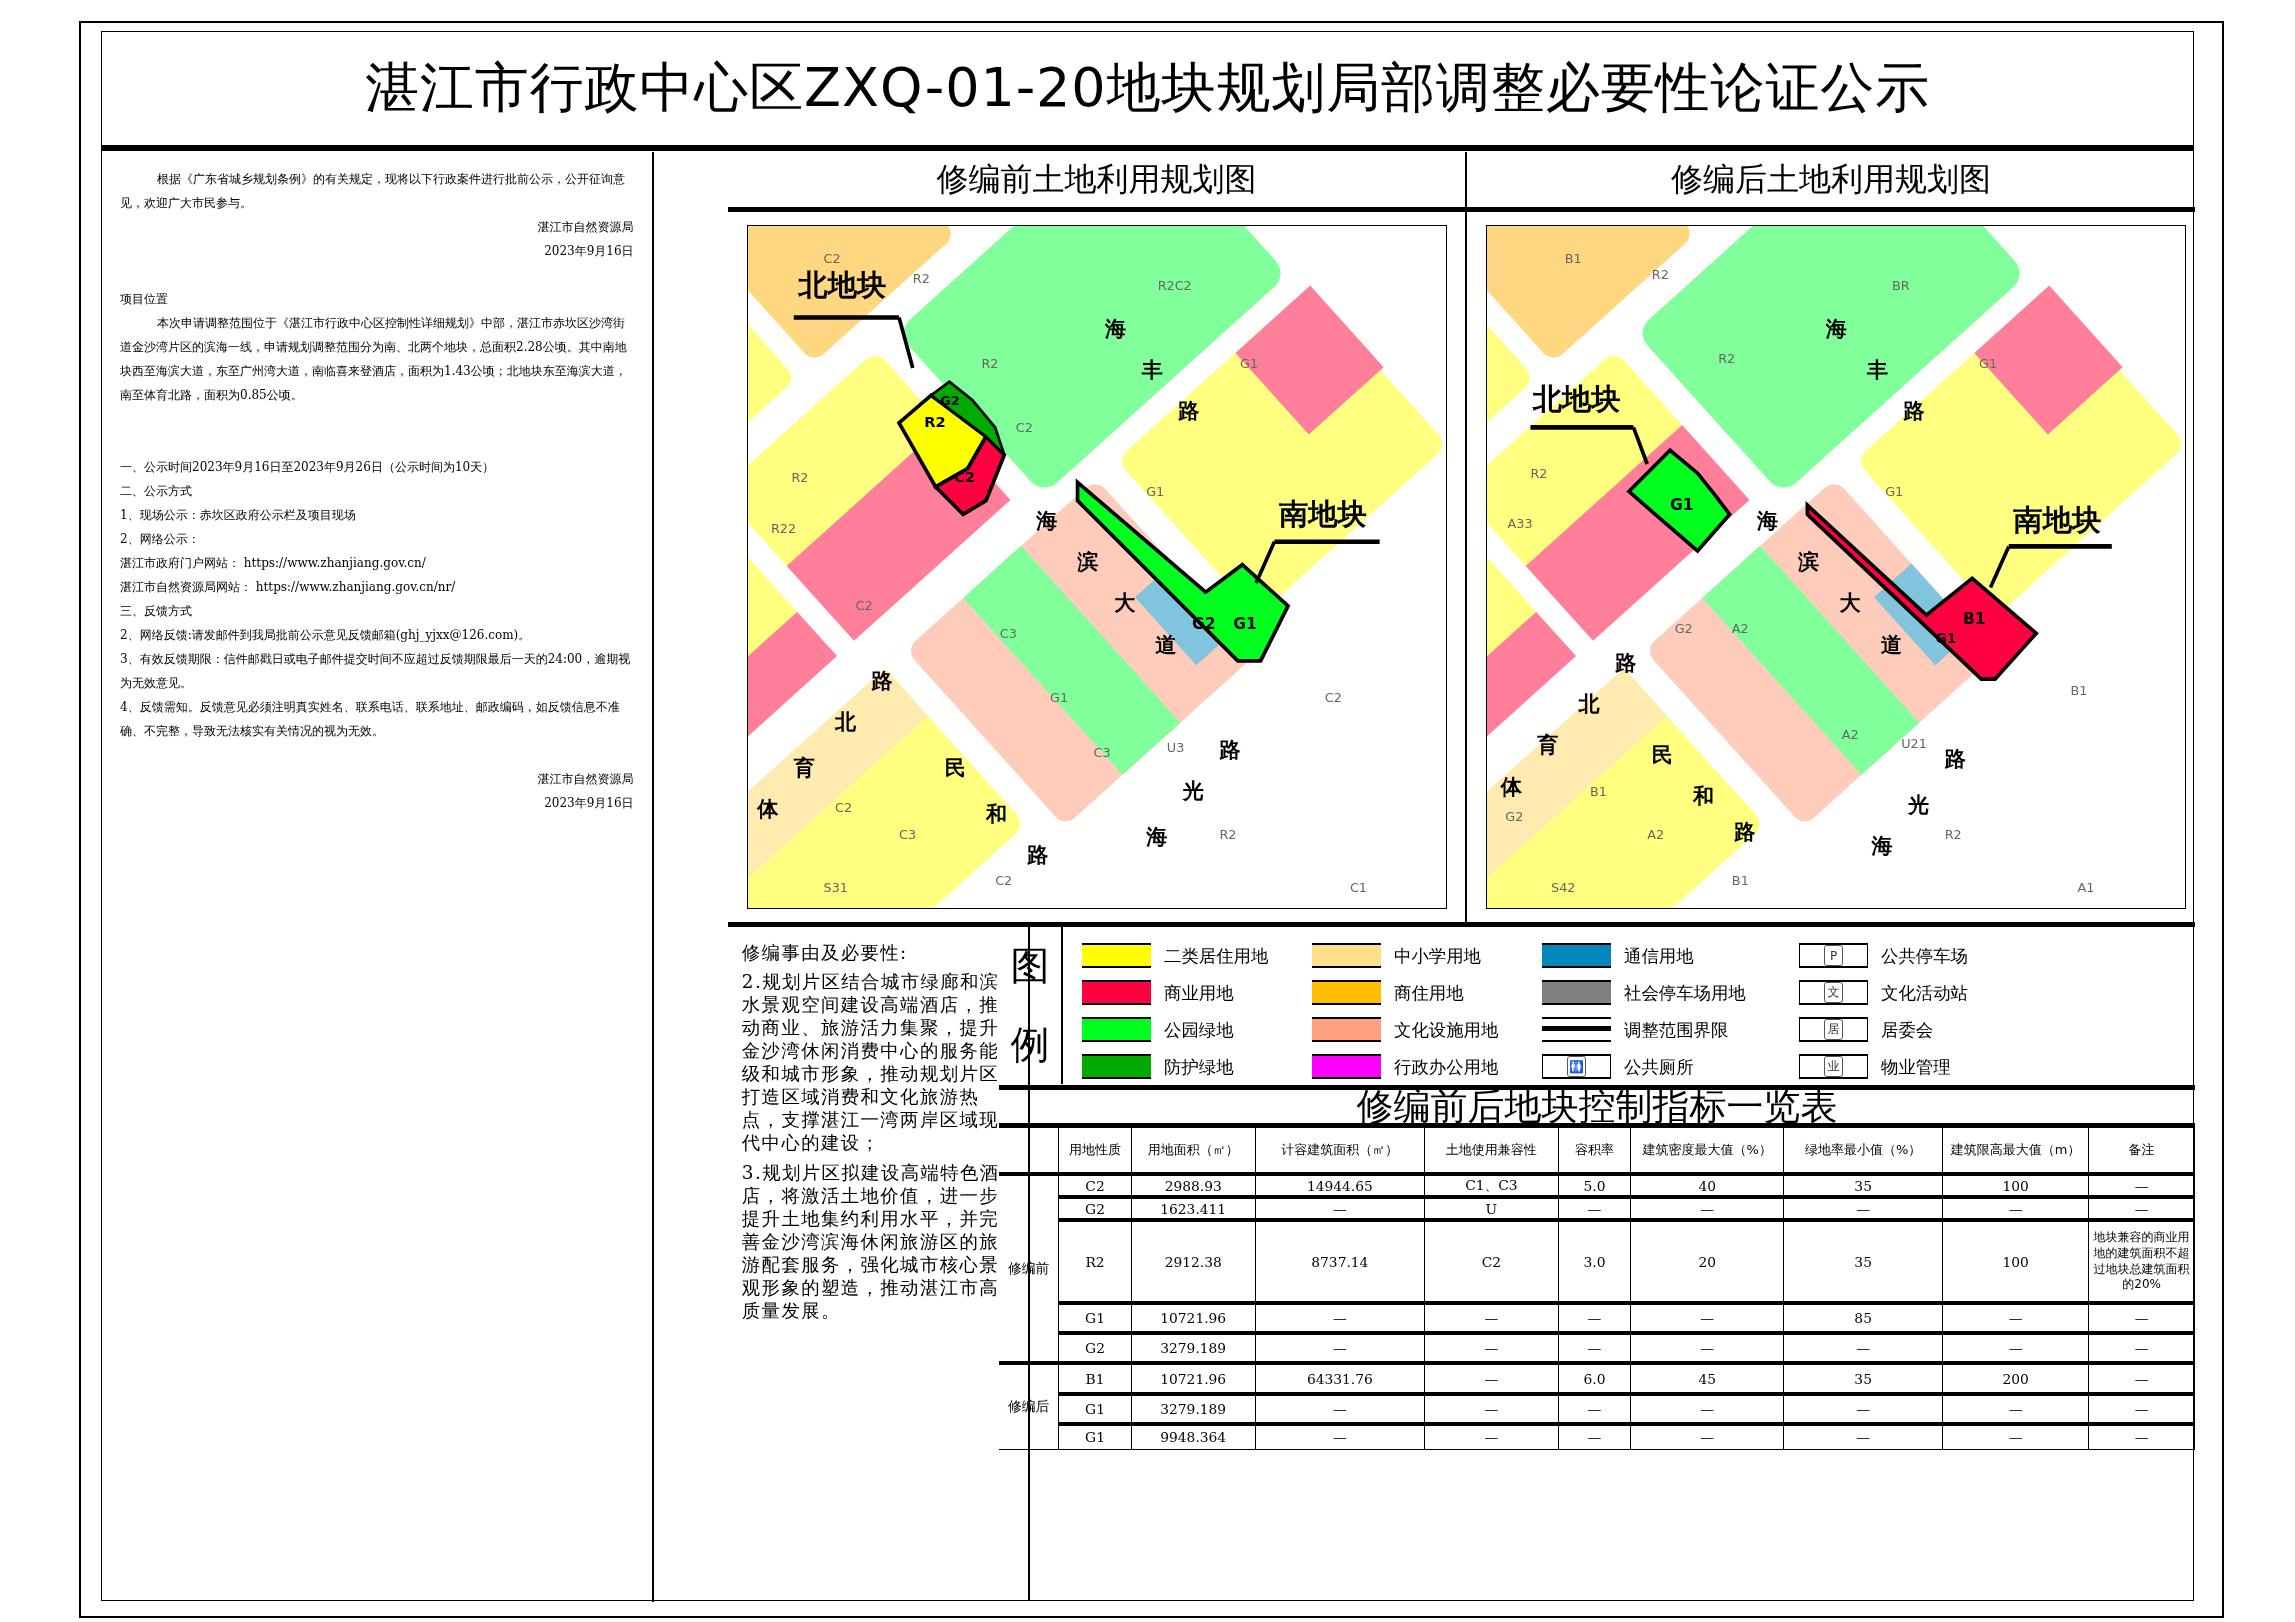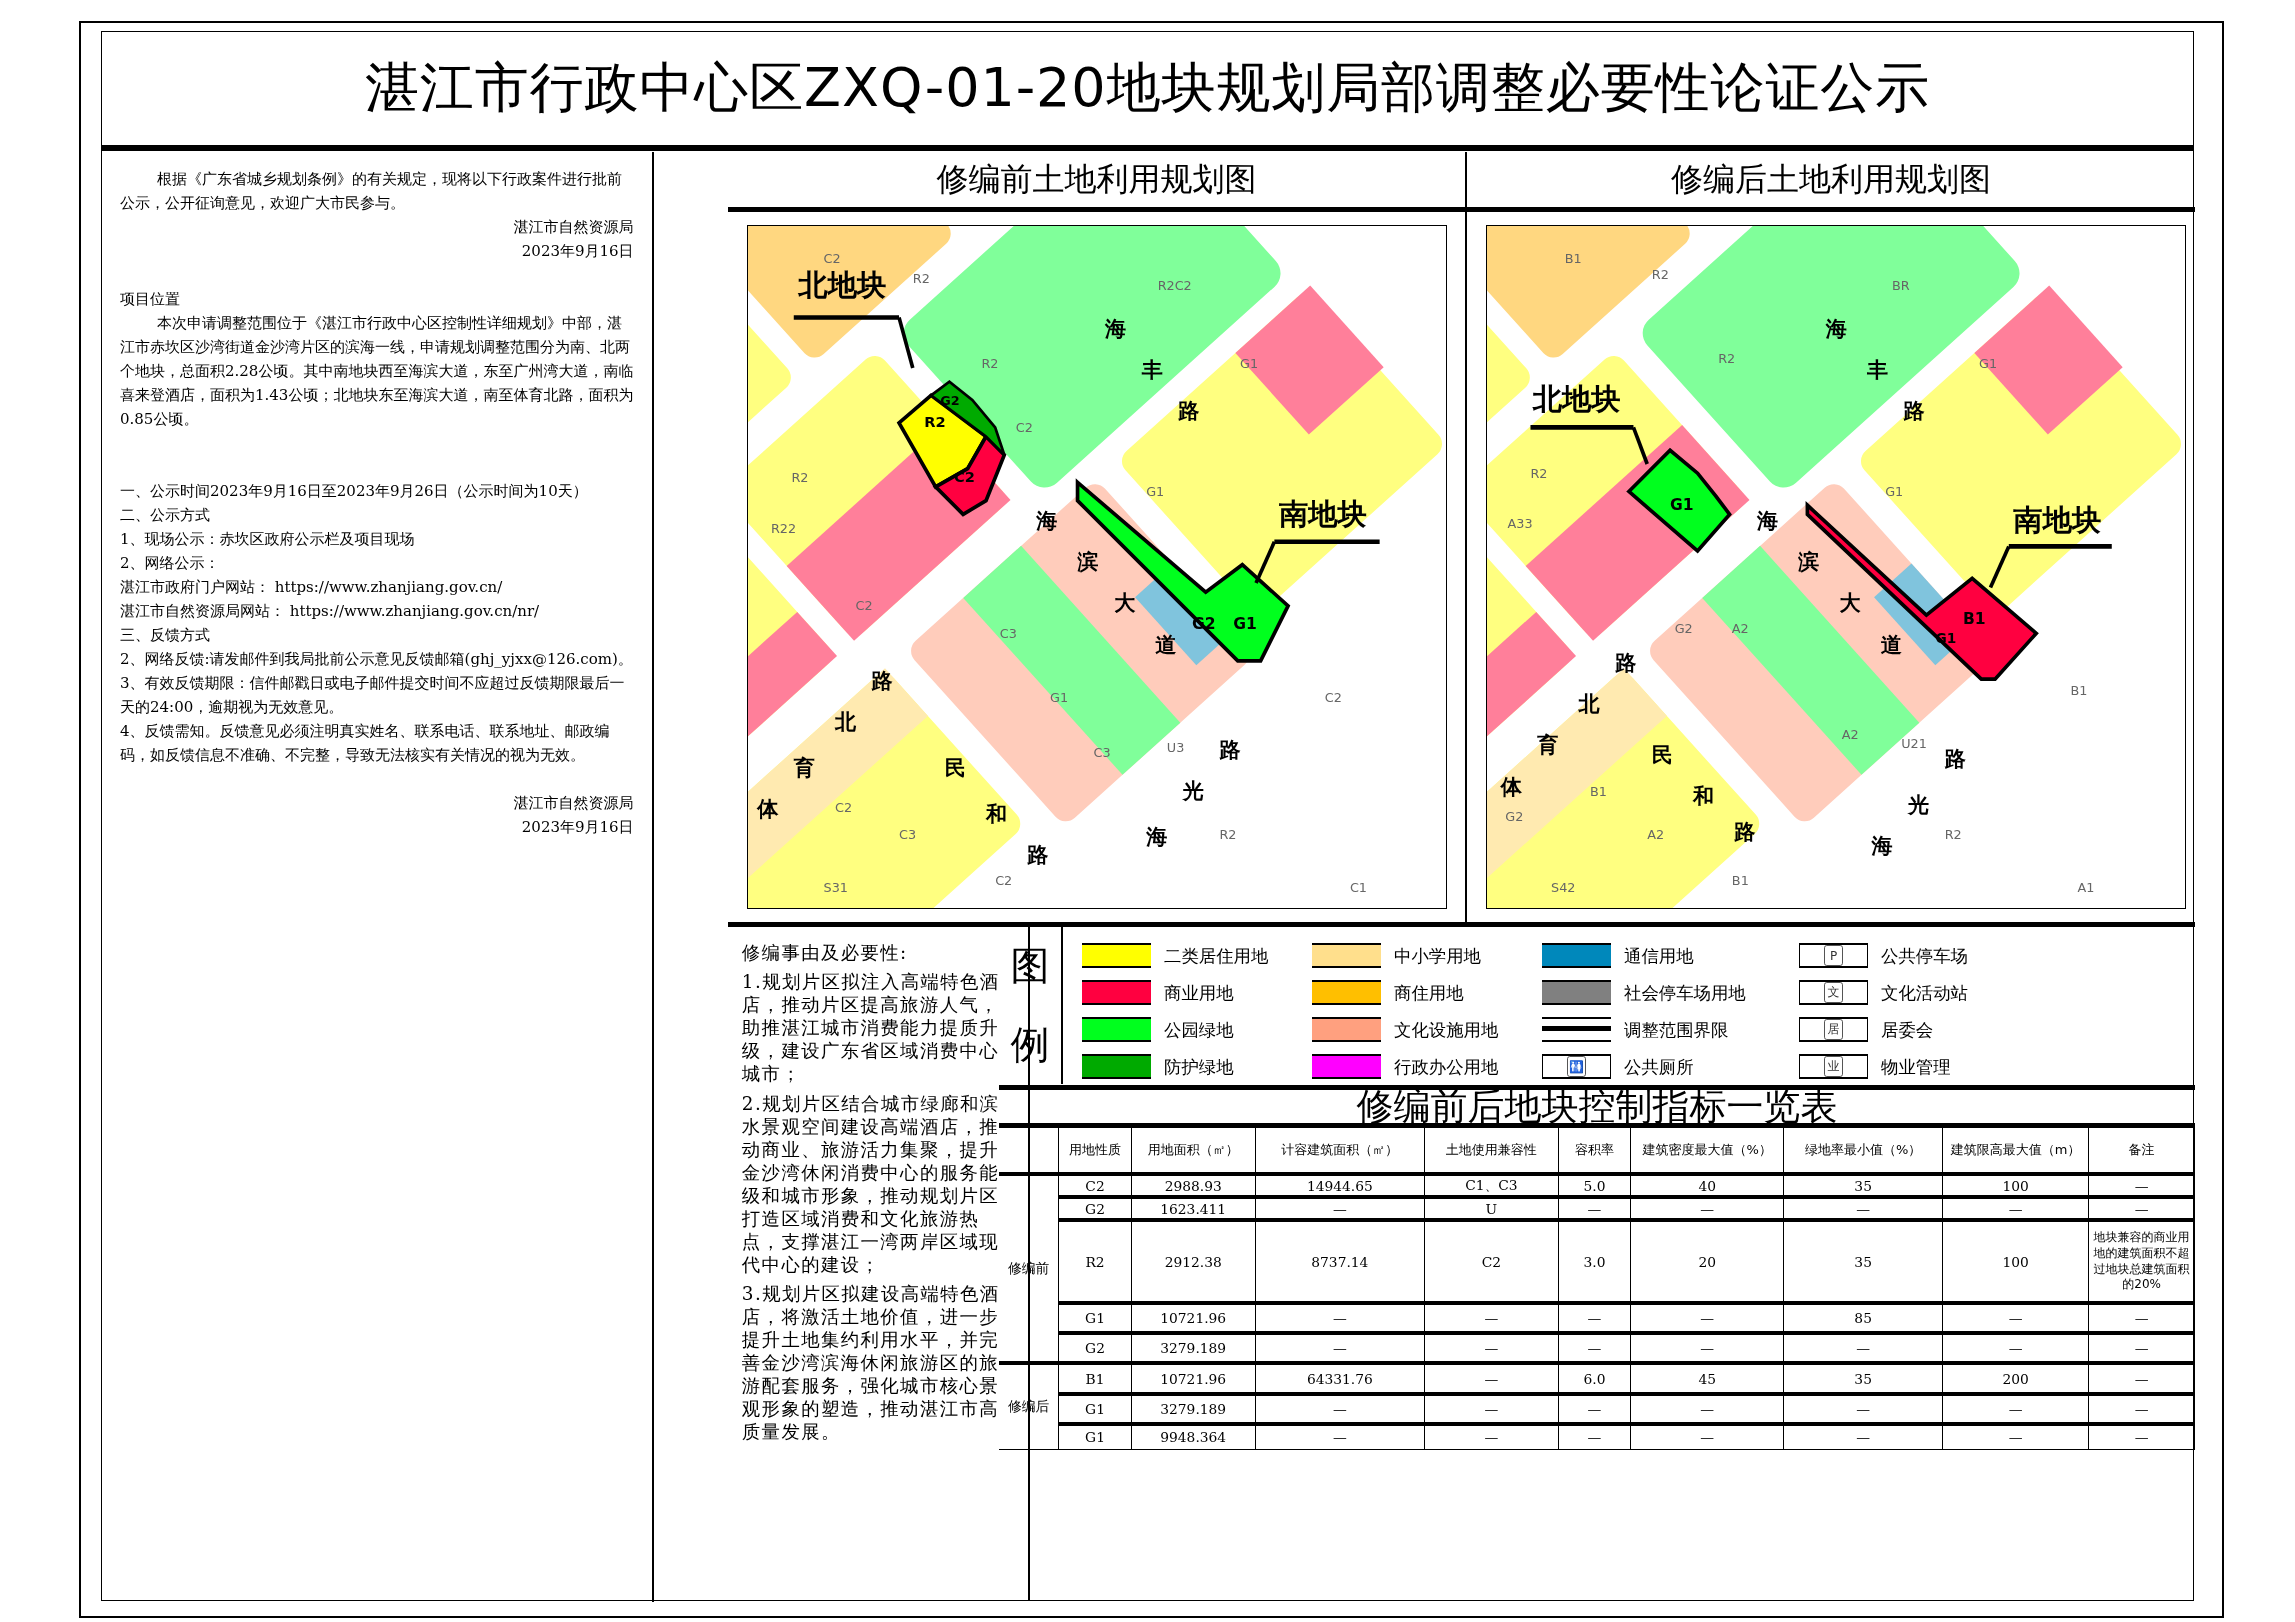--- a/index.html
+++ b/index.html
@@ -2,21 +2,21 @@
 <html style="font-size:7.3px"><head>
 <meta charset="utf-8">
 <style>
   html,body{margin:0;padding:0;background:#fff;}
   body{width:2295px;height:1623px;position:relative;overflow:hidden;font-family:"DejaVu Sans","Liberation Sans",sans-serif;color:#000;}
   .abs{position:absolute;}
   .outer{left:79px;top:20.7px;width:2145px;height:1597px;border:2.8px solid #000;box-sizing:border-box;}
   .frame{left:101px;top:31px;width:2093px;height:1570px;border:1.8px solid #000;box-sizing:border-box;}
   .title-band{left:101px;top:31px;width:2093px;height:120px;border-bottom:6.4px solid #000;box-sizing:border-box;display:flex;align-items:center;justify-content:center;}
   .title-band h1{margin:4px;font-weight:normal;font-size:54px;letter-spacing:0.9px;font-family:"DejaVu Sans",sans-serif;}
-  .left-panel{left:101px;top:152px;width:553px;height:1450px;border-right:2.3px solid #000;box-sizing:border-box;padding:14.7px 18.4px 0 19px;font-family:"DejaVu Serif","Liberation Serif",serif;font-size:15px;line-height:24px;}
+  .left-panel{left:101px;top:152px;width:553px;height:1450px;border-right:2.3px solid #000;box-sizing:border-box;padding:14.7px 18.4px 0 19px;font-family:"DejaVu Serif","Liberation Serif",serif;font-size:12px;line-height:24px;}
   .left-panel p{margin:0;}
   .indent{text-indent:37px;}
   .right{ text-align:right; }
   .gap{height:24px;}
   .map-head{top:152px;height:60px;border-bottom:5.5px solid #000;box-sizing:border-box;display:flex;align-items:center;justify-content:center;font-size:32px;font-family:"DejaVu Sans",sans-serif;}
   .mh1{left:728px;width:739px;border-right:2.3px solid #000;}
   .mh2{left:1467px;width:728px;}
   .map-cell{top:211px;height:716px;border-bottom:5.5px solid #000;box-sizing:border-box;}
   .mc1{left:728px;width:739px;border-right:2.3px solid #000;}
   .mc2{left:1467px;width:728px;}
@@ -234,21 +234,20 @@
           <text x="535" y="1440">B1</text>
         <text x="1000" y="1340">R2</text>
           <text x="1290" y="1455">A1</text>
       </g>
     </svg>
   </div>
 </div>
 
 <div class="abs reasons">
   <p>修编事由及必要性:</p>
-  <p>1.规划片区拟注入高端特色酒店，推动片区提高旅游人气，助推湛江城市消费能力提质升级，建设广东省区域消费中心城市；</p>
   <p>2.规划片区结合城市绿廊和滨水景观空间建设高端酒店，推动商业、旅游活力集聚，提升金沙湾休闲消费中心的服务能级和城市形象，推动规划片区打造区域消费和文化旅游热点，支撑湛江一湾两岸区域现代中心的建设；</p>
   <p>3.规划片区拟建设高端特色酒店，将激活土地价值，进一步提升土地集约利用水平，并完善金沙湾滨海休闲旅游区的旅游配套服务，强化城市核心景观形象的塑造，推动湛江市高质量发展。</p>
 </div>
 
 <div class="abs legend">
   <div class="legend-label">
     <span>图</span>
     <span>例</span>
   </div>
   <div class="legend-grid" id="legend-grid">

